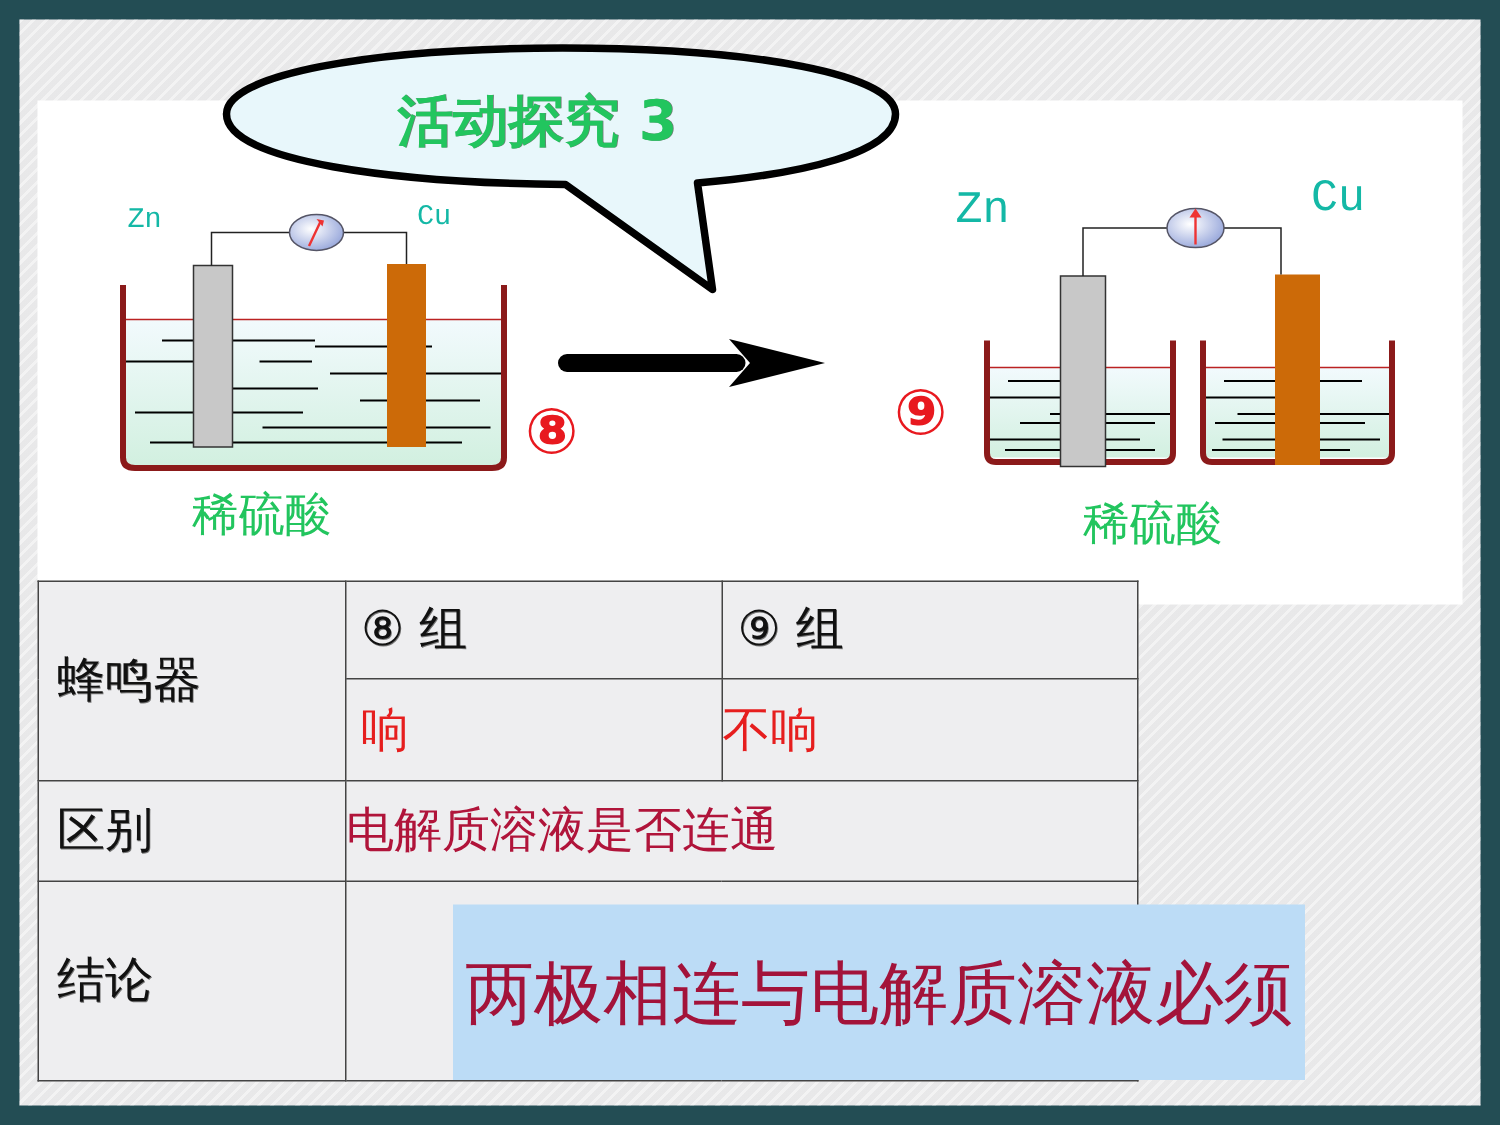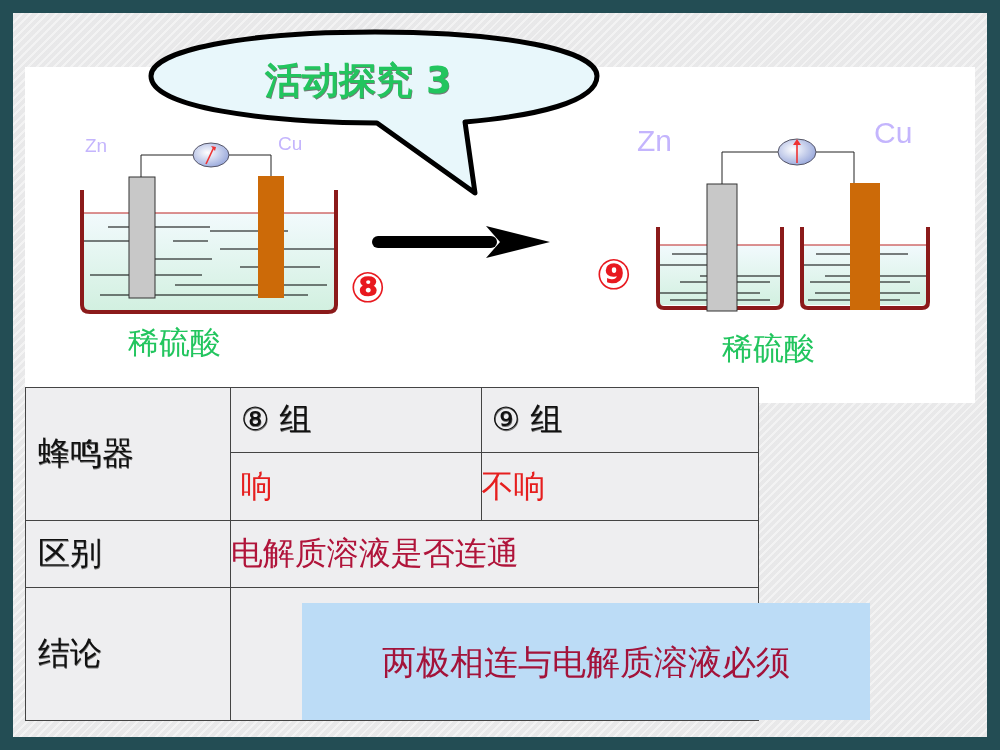--- a/index.html
+++ b/index.html
@@ -1,29 +1,29 @@
 <!DOCTYPE html>
 <html><head>
 <meta charset="utf-8">
 <style>
   html, body { margin:0; padding:0; }
   body { width:1000px; height:750px; background:#234d54; position:relative; overflow:hidden; font-family:"DejaVu Sans", sans-serif; }
   .slide { position:absolute; left:13px; top:13px; width:974px; height:724px; background:#ececed;
     background-image: repeating-linear-gradient(135deg, rgba(255,255,255,0.35) 0 2px, rgba(0,0,0,0.015) 2px 6px); }
   .imgarea { position:absolute; left:25px; top:67px; width:950px; height:336px; background:#ffffff; }
   .abs { position:absolute; }
-  .elabel { font-family:Liberation Sans, sans-serif; color:#c4b5fd; }
+  .elabel { font-family:Liberation Mono, monospace; color:#14b8a6; }
   .circnum { color:#e8191f; font-weight:bold; }
   .acid { font-family:"DejaVu Sans", sans-serif; color:#22c55e; }
   table.result { position:absolute; left:25px; top:387px; width:734px; height:333px; border-collapse:collapse; background:#eeeef0; }
   table.result td { border:1.5px solid #444; padding:0; vertical-align:middle; font-size:32px; color:#111; }
   .outline-text { text-shadow: 0.5px 0.5px 0 #777; }
   .red { color:#e61e1e; }
   .crimson { color:#b0143a; }
-  .concl-box { background:#bcdcf6; position:absolute; left:302px; top:603px; width:568px; height:117px; display:flex; flex-direction:column; align-items:center; justify-content:center; font-size:34px; line-height:48px; color:#a3133a; }
+  .concl-box { background:#bcdcf6; position:absolute; left:302px; top:603px; width:568px; height:117px; display:flex; flex-direction:column; align-items:center; justify-content:center; font-size:46px; line-height:48px; color:#a3133a; }
 </style>
 </head>
 <body>
 
 <div class="slide"></div>
 <div class="imgarea"></div>
 
 <svg class="abs" style="left:60px;top:120px;" width="360" height="250">
   <defs>
     <linearGradient id="liq" x1="0" y1="0" x2="0" y2="1">

